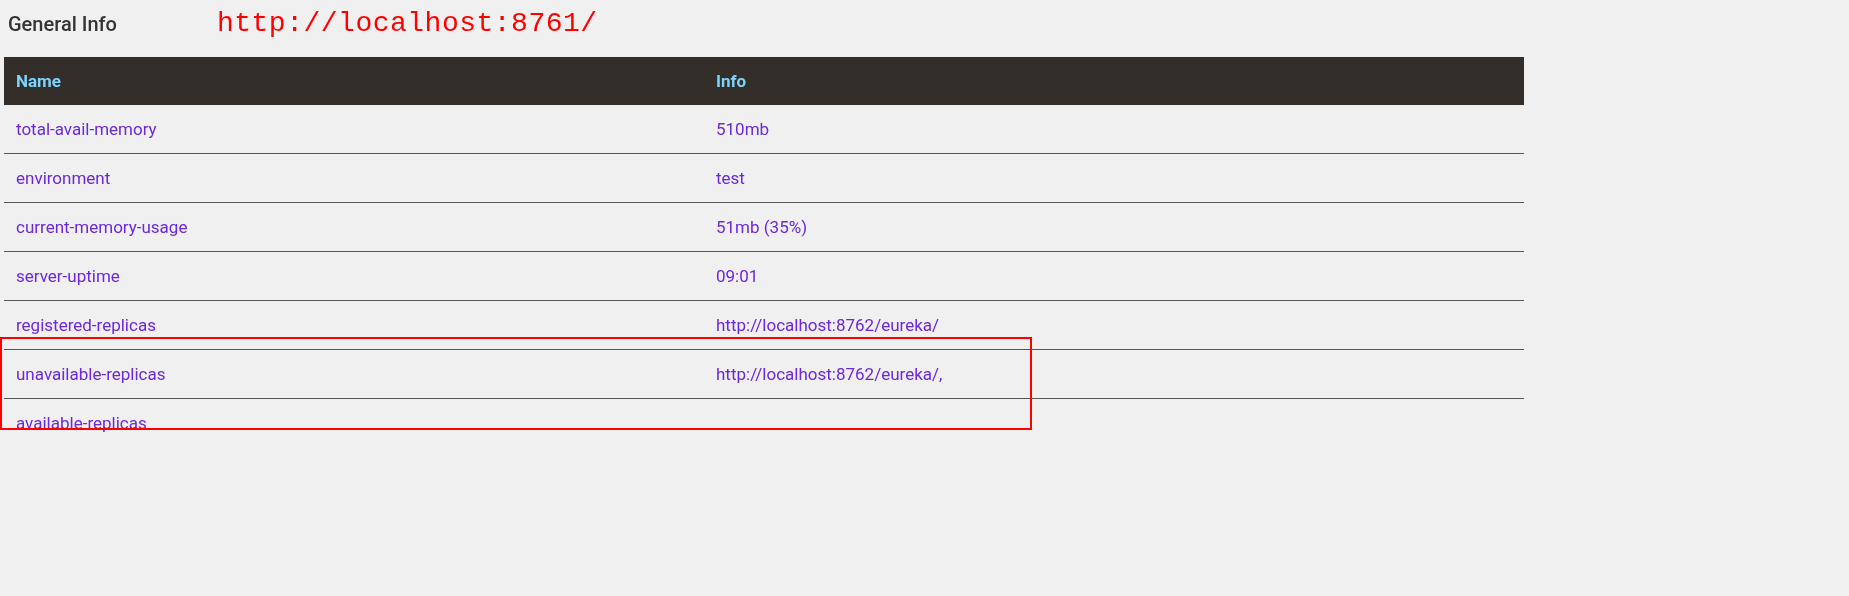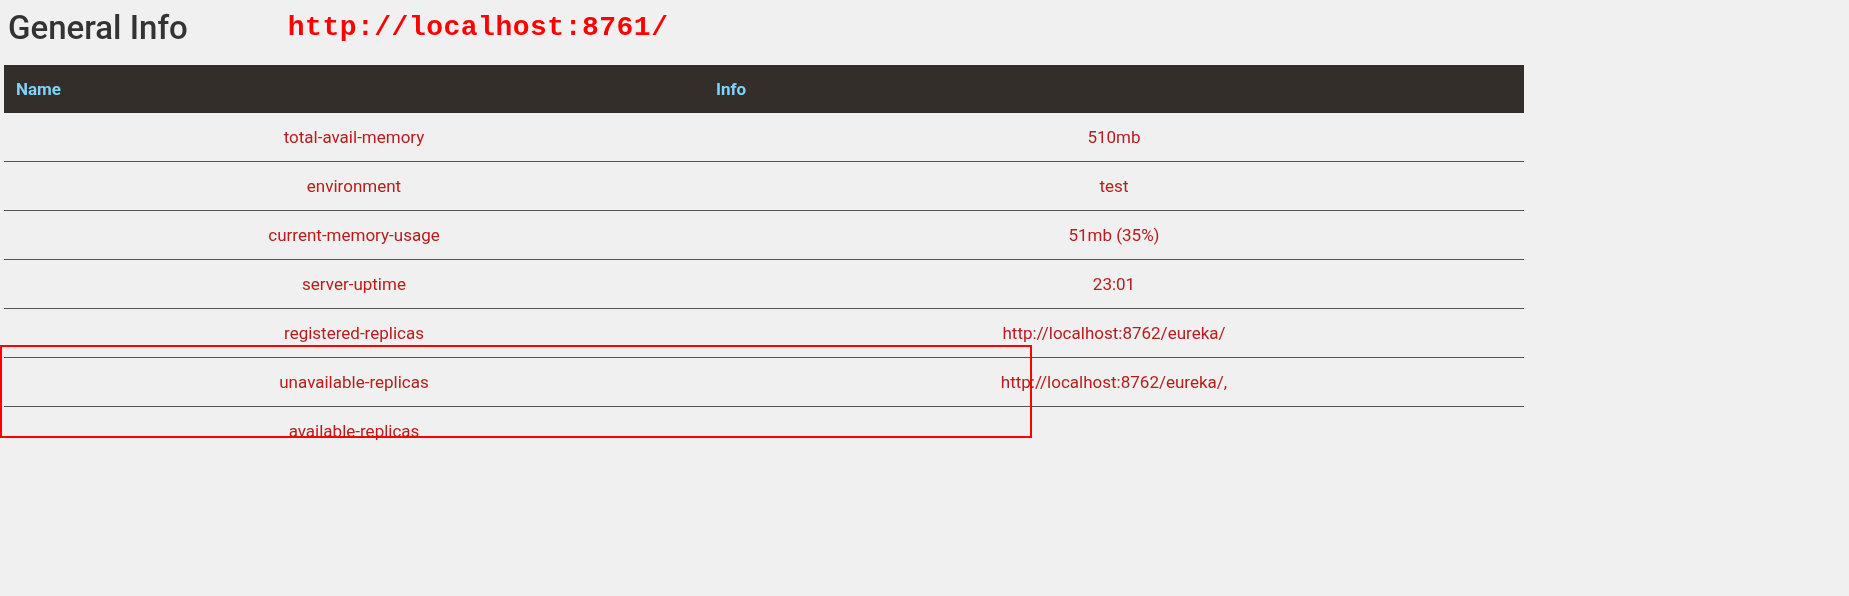--- a/index.html
+++ b/index.html
@@ -14,29 +14,29 @@
       width: 1849px;
       padding: 0;
     }
     .header-row {
       display: flex;
       align-items: center;
       padding: 8px 8px 18px 8px;
       gap: 100px;
     }
     .page-title {
-      font-size: 33px;
+      font-size: 20px;
       font-weight: 500;
       color: #333;
     }
     .annotation-url {
       font-family: "Courier New", Courier, monospace;
       font-size: 28px;
       color: #ff0000;
-      font-weight: bold;
+      font-weight: normal;
       letter-spacing: 0.5px;
     }
     .info-table {
       width: 1520px;
       margin-left: 4px;
       border-collapse: collapse;
       position: relative;
     }
     .info-table thead {
       background-color: #332e2a;
@@ -53,23 +53,22 @@
     }
     .info-table tbody tr {
       border-bottom: 1px solid #555;
     }
     .info-table tbody tr:last-child {
       border-bottom: none;
     }
     .info-table tbody td {
       padding: 14px 12px;
       font-size: 17px;
-      color: #b91c1c;
+      color: #6d28d9;
       background-color: #f0f0f0;
-      text-align: center;
     }
     .highlight-box {
       position: absolute;
       border: 2px solid #ff0000;
       pointer-events: none;
       left: 0;
       width: 1032px;
       top: 280px;
       height: 93px;
     }
@@ -101,21 +100,21 @@
       <tr>
         <td>environment</td>
         <td>test</td>
       </tr>
       <tr>
         <td>current-memory-usage</td>
         <td>51mb (35%)</td>
       </tr>
       <tr>
         <td>server-uptime</td>
-        <td>23:01</td>
+        <td>09:01</td>
       </tr>
       <tr>
         <td>registered-replicas</td>
         <td>http://localhost:8762/eureka/</td>
       </tr>
       <tr>
         <td>unavailable-replicas</td>
         <td>http://localhost:8762/eureka/,</td>
       </tr>
       <tr>

